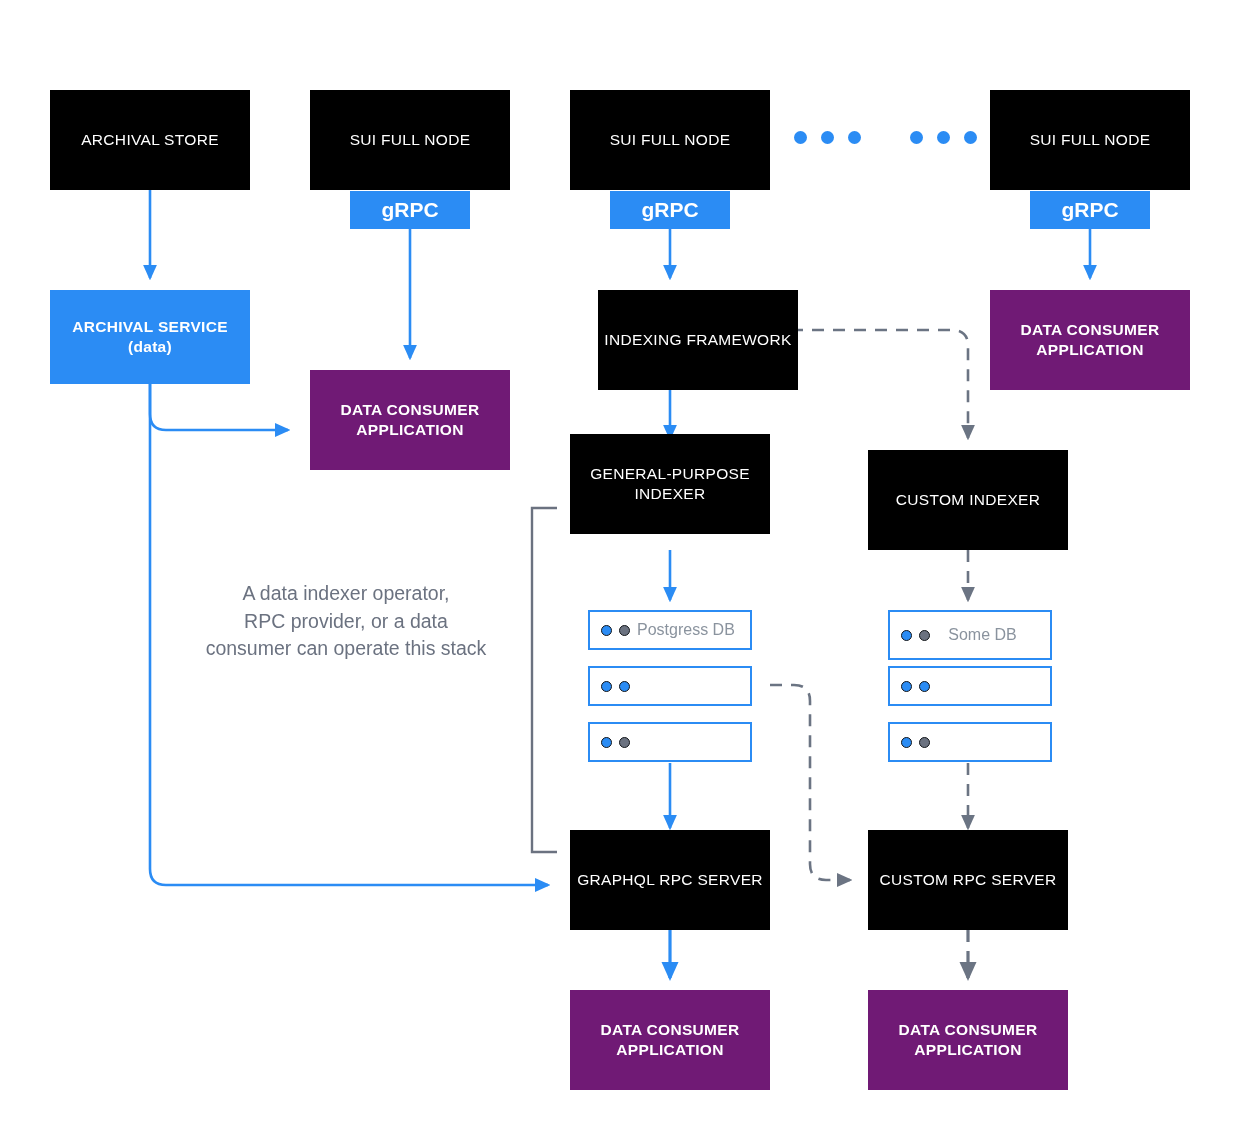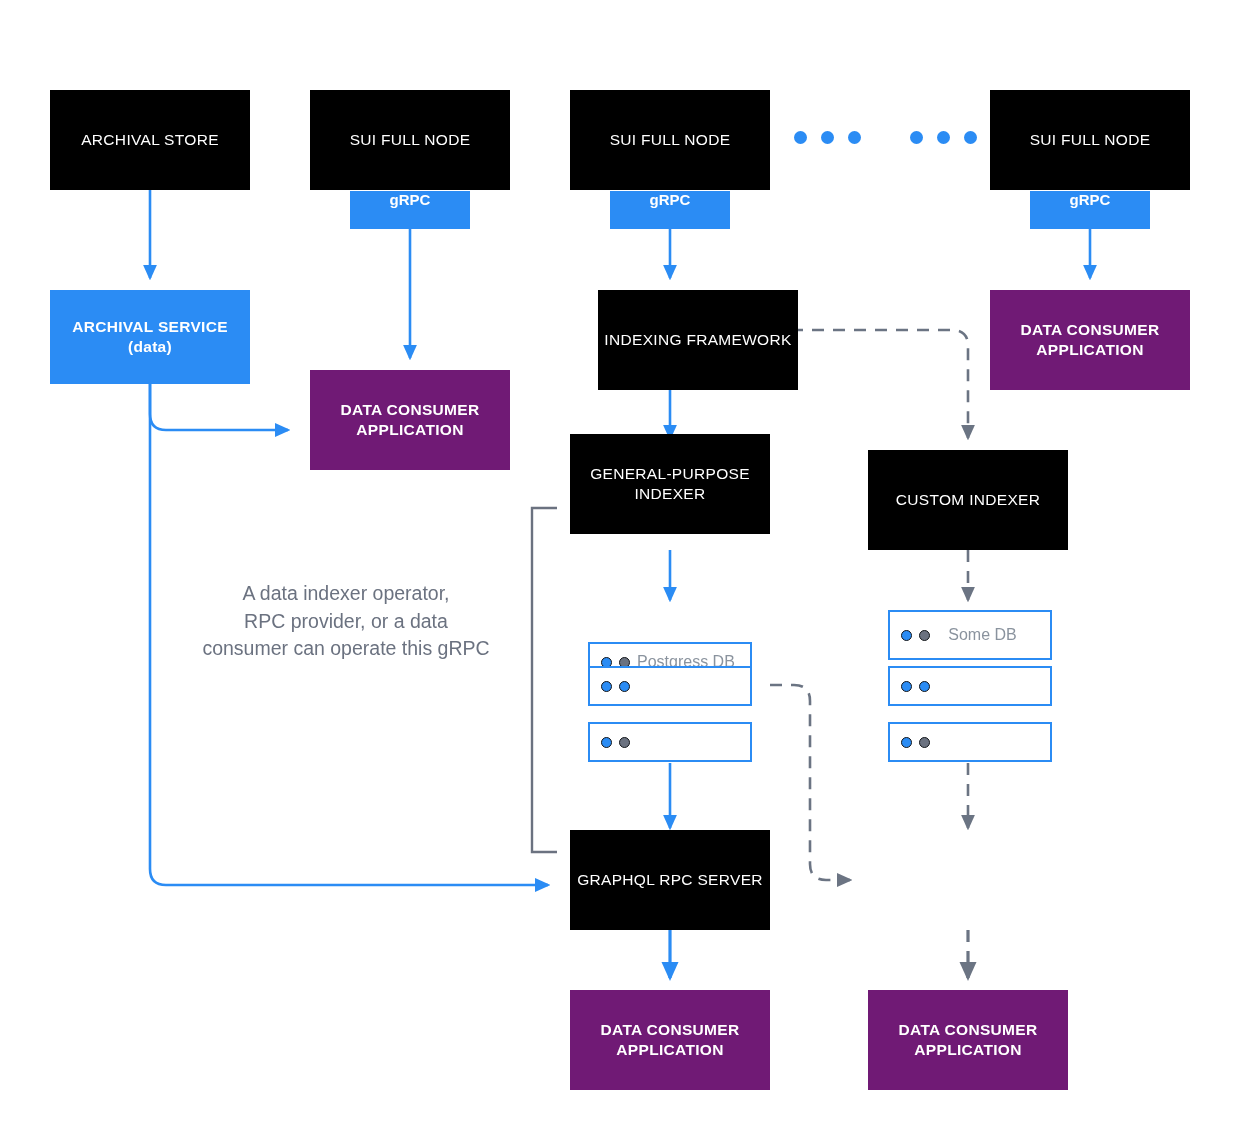--- a/index.html
+++ b/index.html
@@ -53,23 +53,24 @@
     background: #701a75;
     color: #ffffff;
     font-size: 15.5px;
     font-weight: 700;
   }
   .badge-grpc {
     position: absolute;
     box-sizing: border-box;
     background: #2b8cf4;
     color: #ffffff;
-    font-size: 15px;
+    font-size: 21px;
     font-weight: 700;
     display: flex;
+    align-items: center;
     justify-content: center;
   }
   .db-row {
     position: absolute;
     box-sizing: border-box;
     border: 2px solid #2b8cf4;
     background: #ffffff;
     display: flex;
     align-items: center;
     padding-left: 11px;
@@ -221,21 +222,21 @@
 
   <div class="node node-black" style="left:570px; top:434px; width:200px; height:100px;">
     <span class="node-label">GENERAL-PURPOSE
 INDEXER</span>
   </div>
 
   <div class="node node-black" style="left:868px; top:450px; width:200px; height:100px;">
     <span class="node-label">CUSTOM INDEXER</span>
   </div>
 
-  <div class="db-row" style="left:588px; top:610px; width:164px; height:40px;margin-top:32px;">
+  <div class="db-row" style="left:588px; top:610px; width:164px; height:40px;">
     <span class="db-dot blue"></span>
     <span class="db-dot gray"></span>
     <span class="db-label">Postgress DB</span>
   </div>
   <div class="db-row" style="left:588px; top:666px; width:164px; height:40px;">
     <span class="db-dot blue"></span>
     <span class="db-dot blue"></span>
     <span class="db-label"></span>
   </div>
   <div class="db-row" style="left:588px; top:722px; width:164px; height:40px;">
@@ -257,28 +258,31 @@
   <div class="db-row" style="left:888px; top:722px; width:164px; height:40px;">
     <span class="db-dot blue"></span>
     <span class="db-dot gray"></span>
     <span class="db-label"></span>
   </div>
 
   <div class="node node-black" style="left:570px; top:830px; width:200px; height:100px;">
     <span class="node-label">GRAPHQL RPC SERVER</span>
   </div>
 
+  <div class="node node-black" style="left:868px; top:830px; width:200px; height:100px;">
+    <span class="node-label">CUSTOM RPC SERVER</span>
+  </div>
 
   <div class="node node-gray" style="left:570px; top:990px; width:200px; height:100px;">
     <span class="node-label">DATA CONSUMER
 APPLICATION</span>
   </div>
 
   <div class="node node-gray" style="left:868px; top:990px; width:200px; height:100px;">
     <span class="node-label">DATA CONSUMER
 APPLICATION</span>
   </div>
 
   <div class="annotation" style="left:178px; top:580px; width:336px;">A data indexer operator,
 RPC provider, or a data
-consumer can operate this gRPC</div>
+consumer can operate this stack</div>
 
 </div>
 
 </body></html>

